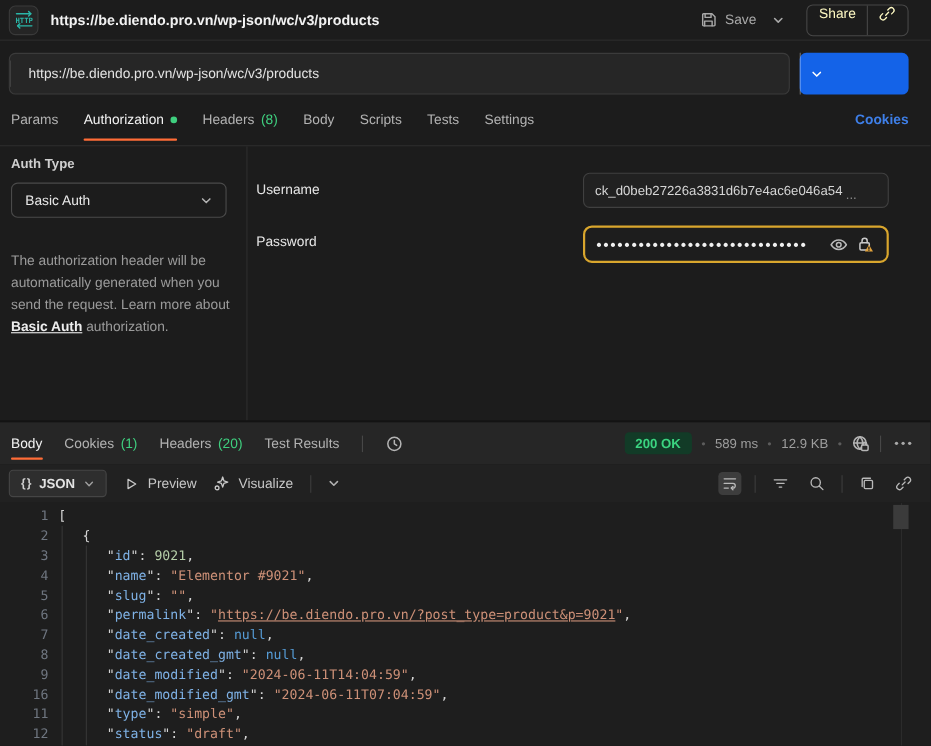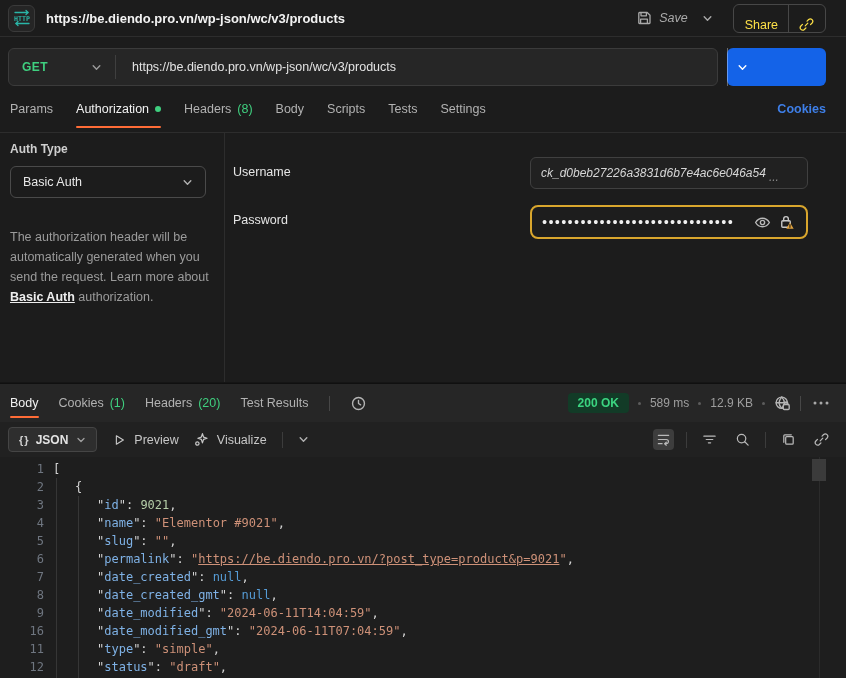--- a/index.html
+++ b/index.html
@@ -13,24 +13,24 @@
   svg { display:block; }
   .stroke { fill:none; stroke:currentColor; stroke-width:1.3; stroke-linecap:round; stroke-linejoin:round; }
 
   
   .topbar { height:37px; flex:none; display:flex; align-items:center; gap:11px;
             padding:0 20px 0 8px; border-bottom:1px solid #2d2d2d; }
   .req-type-icon { width:27px; height:27px; flex:none; border:1px solid #3a3a3a; border-radius:6px;
                    background:#252525; display:flex; align-items:center; justify-content:center; }
   .topbar-title { font-size:13px; font-weight:700; color:#f2f2f2; white-space:nowrap; }
   .topbar-right { margin-left:auto; display:flex; align-items:center; }
-  .save-group { display:flex; align-items:center; gap:7px; color:#a9a9a9; cursor:pointer;font-style:italic; }
+  .save-group { display:flex; align-items:center; gap:7px; color:#a9a9a9; cursor:pointer; }
   .save-caret { color:#a9a9a9; margin-left:10px; padding:4px; }
-  .share-btn { display:flex; align-items:flex-end; gap:10px; border:1px solid #474747; border-radius:6px;
-               height:29px; padding:0 11px; color:#fde047; margin-left:16px; cursor:pointer; }
+  .share-btn { display:flex; align-items:flex-start; gap:10px; border:1px solid #474747; border-radius:6px;
+               height:29px; padding:0 11px; color:#fef9c3; margin-left:16px; cursor:pointer; }
   .share-vdiv { width:1px; align-self:stretch; background:#474747; }
 
   
   .url-row { flex:none; display:flex; align-items:stretch; margin:11px 20px 0 8px; gap:9px; height:38px; }
   .url-box { flex:1; display:flex; align-items:center; border:1px solid #3b3b3b; border-radius:6px;
              background:#262626; overflow:hidden; }
   .method-btn { width:106px; flex:none; display:flex; align-items:center; justify-content:space-between;
                 padding:0 13px; height:100%; color:#3FCF7F; font-weight:700; font-size:12px;
                 letter-spacing:.4px; cursor:pointer; }
   .method-caret { color:#9a9a9a; }
@@ -59,21 +59,21 @@
   .auth-select { margin-top:10px; width:196px; height:32px; border:1px solid #4a4a4a; border-radius:6px;
                  display:flex; align-items:center; justify-content:space-between; padding:0 12px;
                  color:#e8e8e8; cursor:pointer; }
   .auth-select .method-caret { color:#b0b0b0; }
   .auth-desc { margin-top:29px; color:#9b9b9b; line-height:20px; }
   .desc-link { color:#ededed; font-weight:600; text-decoration:underline; cursor:pointer; }
   .auth-vdiv { position:absolute; left:224px; top:0; bottom:0; width:1px; background:#2d2d2d; }
   .field-label { position:absolute; left:233px; color:#e6e6e6; }
   .username-label { top:32px; }
   .password-label { top:80px; }
-  .field { position:absolute; left:530px; width:278px; display:flex; align-items:center; padding:0 10px;font-style:italic; }
+  .field { position:absolute; left:530px; width:278px; display:flex; align-items:center; padding:0 10px; }
   .username-field { top:24px; height:32px; border:1px solid #404040; border-radius:6px;
                     background:#212121; color:#d6d6d6; font-size:12px; }
   .username-trunc { margin-left:3px; color:#8a8a8a; align-self:flex-end; padding-bottom:4px; }
   .password-field { top:72px; height:34px; border:2px solid #D9A62D; border-radius:8px;
                     background:#1d1d1d; gap:8px; }
   .password-dots { flex:1; overflow:hidden; white-space:nowrap; color:#f0f0f0; font-size:14px;
                    letter-spacing:1.5px; line-height:1; }
   .field-icon { flex:none; color:#b9b9b9; cursor:pointer; }
 
   
@@ -165,28 +165,20 @@
             <path d="M7.4 11.6l-1.7 1.7a2.62 2.62 0 0 1-3.7-3.7l1.7-1.7"></path>
             <path d="M8.6 4.4l1.7-1.7a2.62 2.62 0 0 1 3.7 3.7l-1.7 1.7"></path>
           </svg>
         </span>
       </div>
     </div>
   </header>
 
   <div class="url-row">
     <div class="url-box">
-      <div class="method-btn">
-        <span>GET</span>
-        <span class="method-caret">
-          <svg class="stroke" width="11" height="11" viewBox="0 0 10 10">
-              <path d="M2 3.5l3 3 3-3"></path>
-            </svg>
-        </span>
-      </div>
       <div class="url-vdiv"></div>
       <div class="url-text">https://be.diendo.pro.vn/wp-json/wc/v3/products</div>
     </div>
     <div class="send-btn">
       <span class="send-caret">
         <svg class="stroke" width="11" height="11" viewBox="0 0 10 10">
             <path d="M2 3.5l3 3 3-3"></path>
           </svg>
       </span>
     </div>

